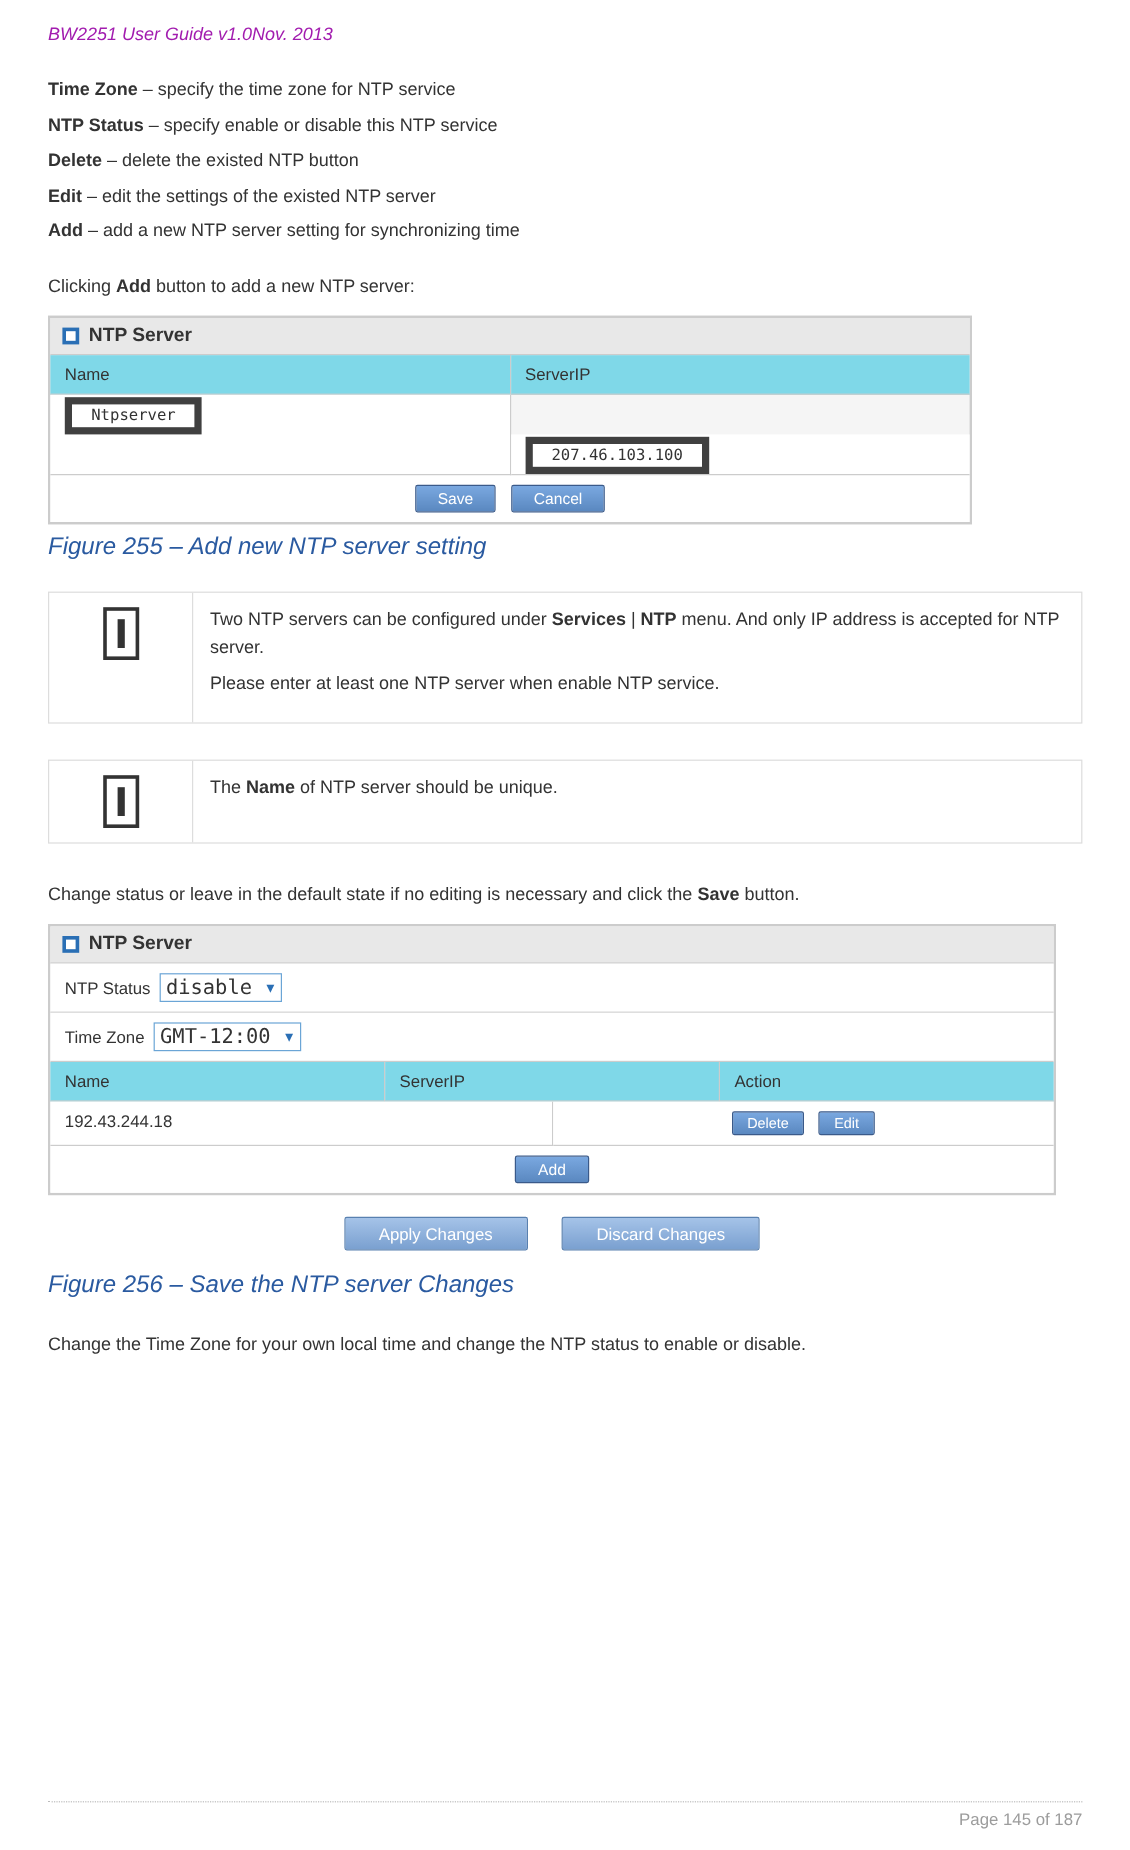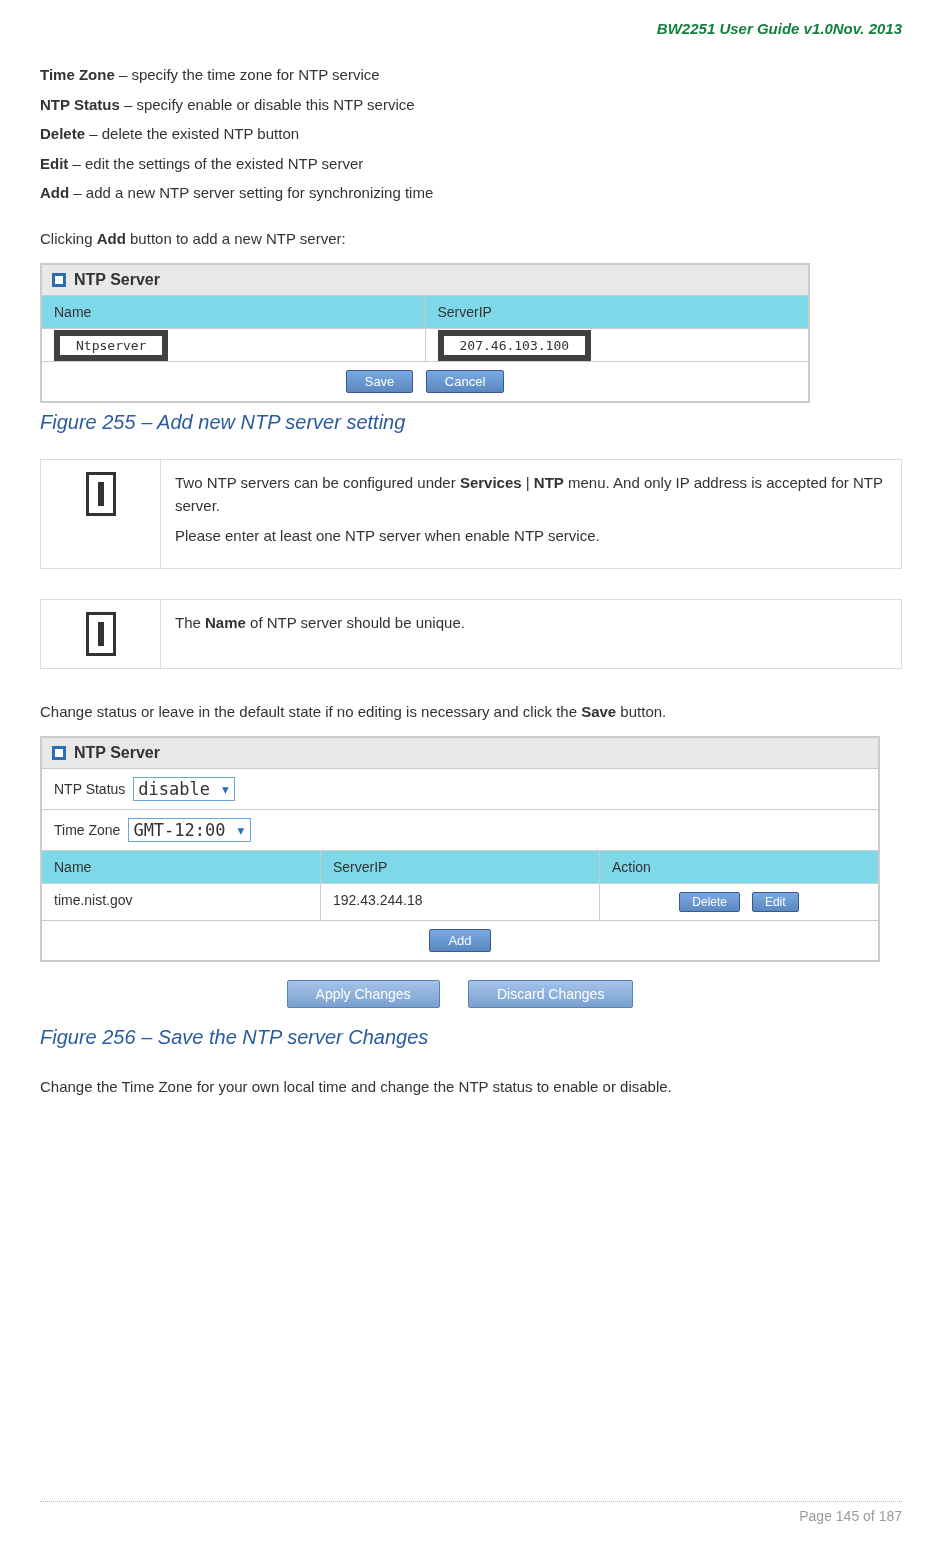--- a/index.html
+++ b/index.html
@@ -7,24 +7,24 @@
       font-family: Arial, Helvetica, sans-serif;
       width: 942px;
       min-height: 1542px;
       margin: 0 auto;
       padding: 20px 40px;
       color: #333;
       position: relative;
     }
     .header-row {
       display: flex;
-      justify-content: flex-end;
-      color: #15803d;
+      justify-content: flex-start;
+      color: #a21caf;
       font-style: italic;
-      font-weight: bold;
+      font-weight: normal;
       font-size: 15px;
       margin-bottom: 25px;
     }
     .para {
       font-size: 15px;
       line-height: 1.7;
       margin-bottom: 4px;
     }
     .bold { font-weight: bold; }
     .section-gap { margin-top: 20px; margin-bottom: 12px; }
@@ -208,21 +208,21 @@
   <div class="ss-header">
     <span class="ss-icon"></span>
     <span>NTP Server</span>
   </div>
   <div class="ss-row">
     <div class="ss-cell header-cell">Name</div>
     <div class="ss-cell header-cell">ServerIP</div>
   </div>
   <div class="ss-row">
     <div class="ss-cell" style="background:#fff;"><span class="ss-input">Ntpserver</span></div>
-    <div class="ss-cell" style="background:#fff;"><span class="ss-input">207.46.103.100</span></div>
+    <div class="ss-cell" style="background:#fff;margin-top:33px;"><span class="ss-input">207.46.103.100</span></div>
   </div>
   <div class="ss-btn-row">
     <span class="ss-btn">Save</span>
     <span class="ss-btn">Cancel</span>
   </div>
 </div>
 
 <p class="figure-caption">Figure 255 – Add new NTP server setting</p>
 
 <div class="note-table">
@@ -268,21 +268,20 @@
   <div class="label-row">
     <span>Time Zone</span>
     <span class="ss-select"><span>GMT-12:00</span> <span style="color:#2a6fb5;">▾</span></span>
   </div>
   <div class="ss-row">
     <div class="ss-cell header-cell">Name</div>
     <div class="ss-cell header-cell">ServerIP</div>
     <div class="ss-cell header-cell">Action</div>
   </div>
   <div class="ss-row">
-    <div class="ss-cell" style="background:#fff;">time.nist.gov</div>
     <div class="ss-cell" style="background:#fff;">192.43.244.18</div>
     <div class="ss-cell action-cell" style="background:#fff;">
       <span class="ss-btn ss-btn-sm">Delete</span>
       <span class="ss-btn ss-btn-sm">Edit</span>
     </div>
   </div>
   <div class="ss-btn-row">
     <span class="ss-btn">Add</span>
   </div>
 </div>

